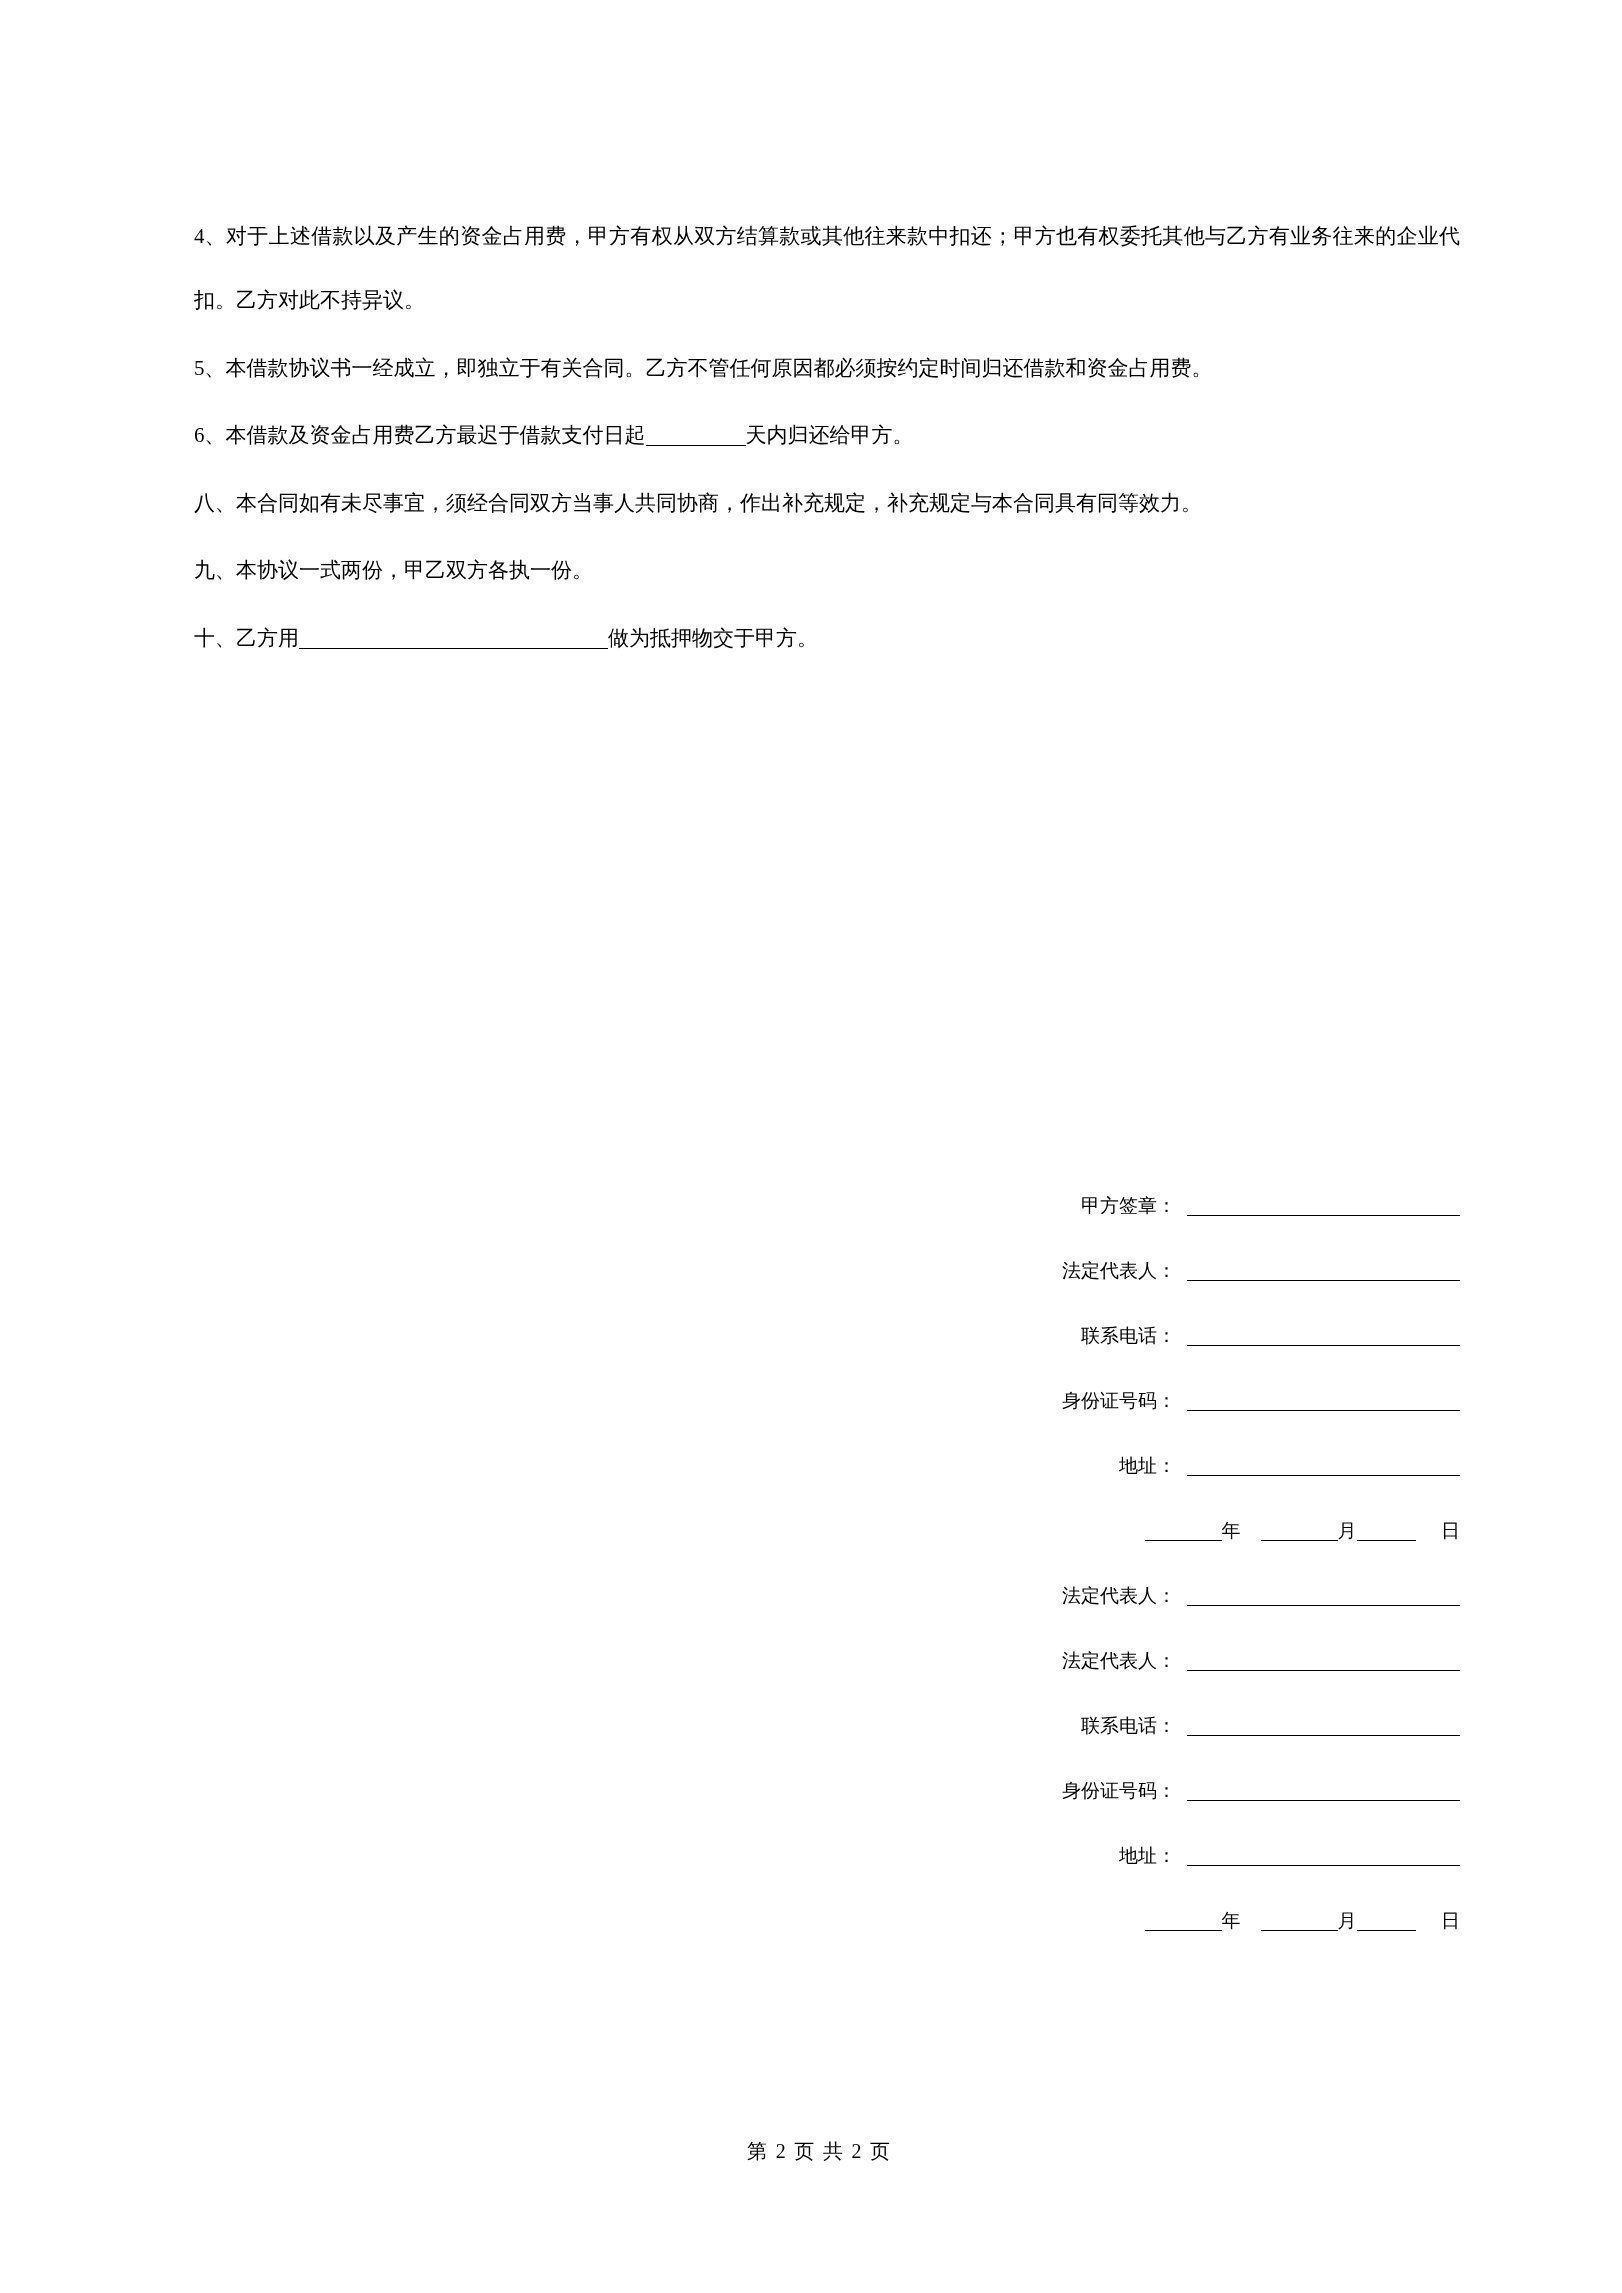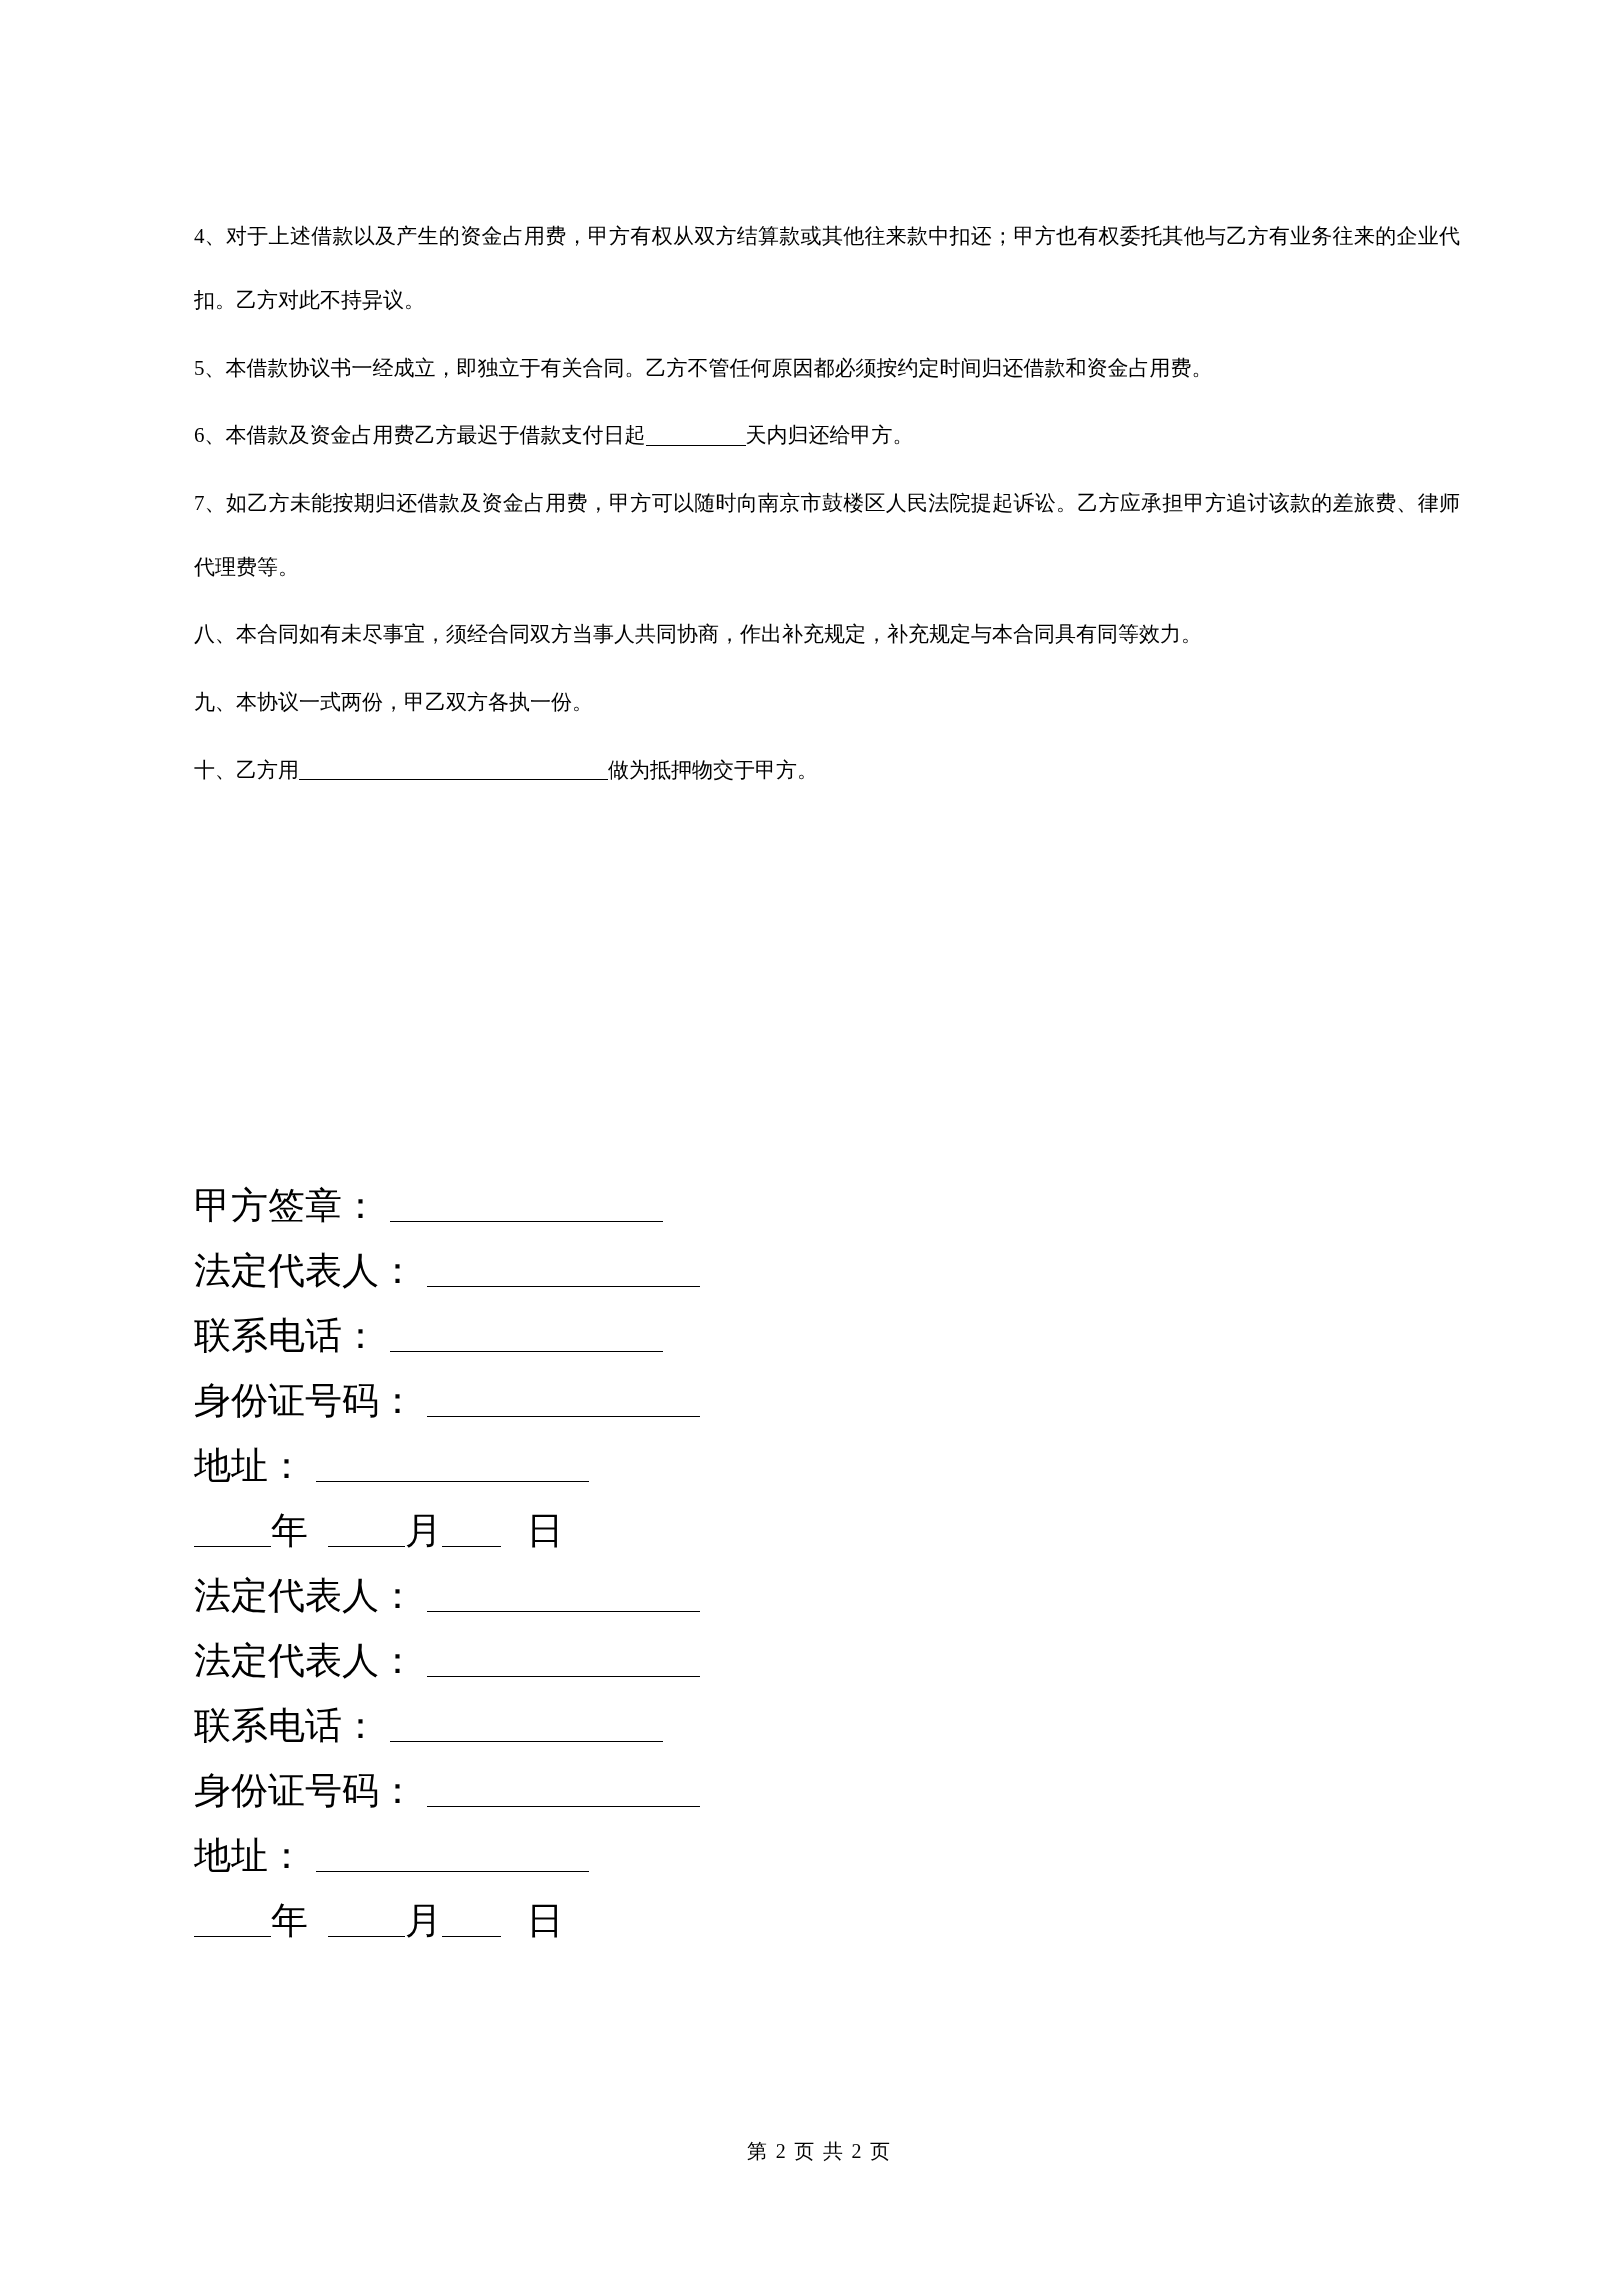--- a/index.html
+++ b/index.html
@@ -34,22 +34,23 @@
     margin-bottom: -3.6px;
     height: 9px;
   }
   .blank-days { width: 100px; }
   .blank-collateral { width: 309px; }
   .sig-block {
     position: absolute;
     left: 194px;
     top: 1173px;
     width: 1266px;
-    font-size: 37px;
+    font-size: 19px;
     line-height: 65px;
+    text-align: right;
   }
   .sig-line { white-space: nowrap; }
   .blank-sig { width: 273px; margin-left: 11px; }
   .date-line .unit { display: inline-block; }
   .blank-year { width: 77px; }
   .blank-month { width: 77px; margin-left: 20px; }
   .blank-day { width: 59px; }
   .date-line .day-unit { margin-left: 25.5px; }
   .page-footer {
     position: absolute;
@@ -64,21 +65,20 @@
 </style>
 </head>
 <body>
 
 <div class="page">
 
   <div class="content">
     <p class="para">4、对于上述借款以及产生的资金占用费，甲方有权从双方结算款或其他往来款中扣还；甲方也有权委托其他与乙方有业务往来的企业代扣。乙方对此不持异议。</p>
     <p class="para">5、本借款协议书一经成立，即独立于有关合同。乙方不管任何原因都必须按约定时间归还借款和资金占用费。</p>
     <p class="para"><span>6、本借款及资金占用费乙方最迟于借款支付日起</span><span class="blank blank-days"></span><span>天内归还给甲方。</span></p>
-    <p class="para">7、如乙方未能按期归还借款及资金占用费，甲方可以随时向南京市鼓楼区人民法院提起诉讼。乙方应承担甲方追讨该款的差旅费、律师代理费等。</p>
     <p class="para">八、本合同如有未尽事宜，须经合同双方当事人共同协商，作出补充规定，补充规定与本合同具有同等效力。</p>
     <p class="para">九、本协议一式两份，甲乙双方各执一份。</p>
     <p class="para"><span>十、乙方用</span><span class="blank blank-collateral"></span><span>做为抵押物交于甲方。</span></p>
   </div>
 
   <div class="sig-block">
 
     <div class="sig-line"><span>甲方签章：</span><span class="blank blank-sig"></span></div>
     <div class="sig-line"><span>法定代表人：</span><span class="blank blank-sig"></span></div>
     <div class="sig-line"><span>联系电话：</span><span class="blank blank-sig"></span></div>

